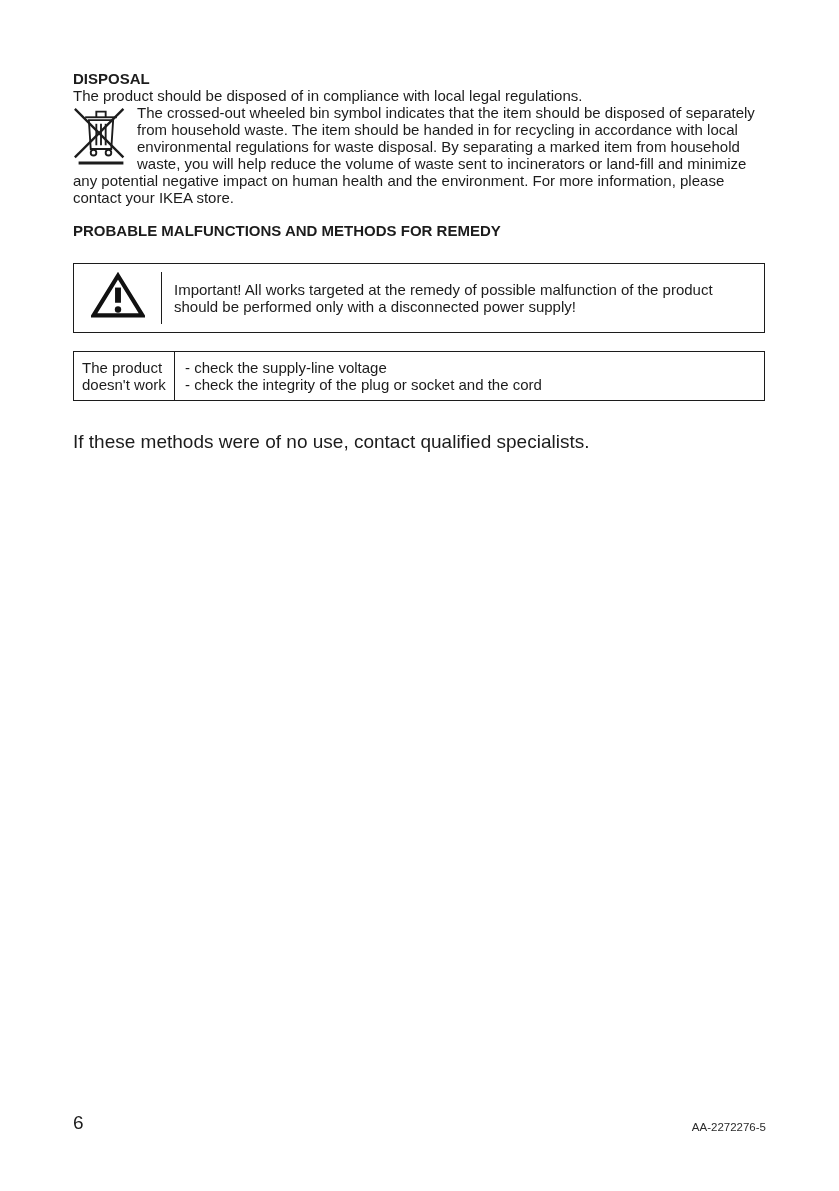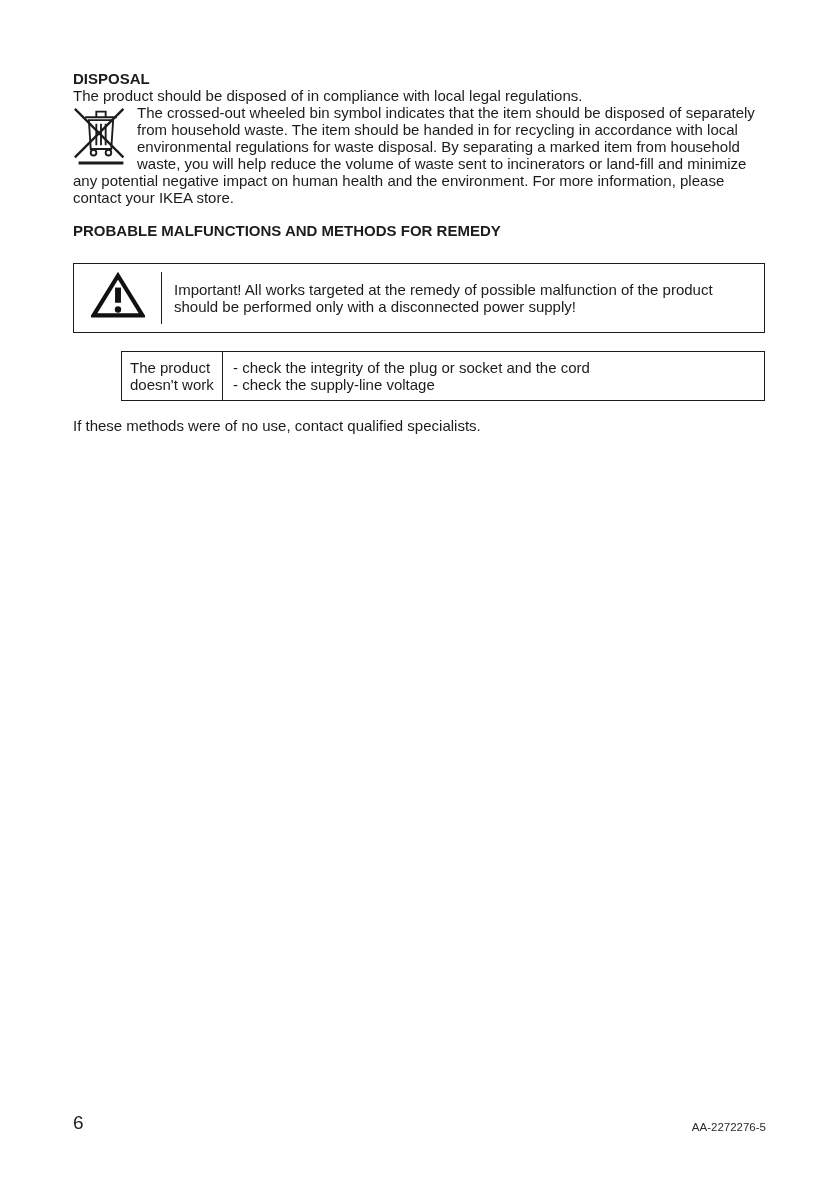--- a/index.html
+++ b/index.html
@@ -8,21 +8,20 @@
       background: #ffffff;
     }
     .page {
       position: relative;
       width: 839px;
       height: 1191px;
       background: #ffffff;
       font-family: "Liberation Sans", "DejaVu Sans", sans-serif;
       color: #1c1c1c;
       overflow: hidden;
-      border-radius: 29px;
     }
     .content {
       position: absolute;
       left: 73px;
       top: 70px;
       width: 692px;
     }
     .bold-heading {
       font-weight: bold;
       font-size: 15px;
@@ -78,40 +77,39 @@
       font-size: 15px;
       line-height: 17px;
     }
     .remedy-table {
       margin-top: 18px;
       border: 1.5px solid #1c1c1c;
       display: flex;
       align-items: flex-end;
       min-height: 46px;
       box-sizing: border-box;
-      margin-left: 48px;
     }
     .remedy-problem-cell {
       width: 101px;
       flex: 0 0 101px;
       border-right: 1.5px solid #1c1c1c;
       padding: 7px 6px 7px 8px;
       font-size: 15px;
       line-height: 17px;
       box-sizing: border-box;
     }
     .remedy-actions-cell {
       flex: 1;
       padding: 7px 10px;
       font-size: 15px;
       line-height: 17px;
     }
     .closing-note {
-      margin-top: 16px;
-      font-size: 15px;
+      margin-top: 32px;
+      font-size: 19px;
       line-height: 17px;
     }
     .page-number {
       position: absolute;
       left: 73px;
       top: 1112px;
       font-size: 19px;
       line-height: 22px;
       color: #1c1c1c;
     }
@@ -179,22 +177,22 @@
         <span>Important! All works targeted at the remedy of possible malfunction of the product should be performed only with a disconnected power supply!</span>
       </div>
     </div>
 
     <div class="remedy-table">
       <div class="remedy-problem-cell">
         <div>The product</div>
         <div>doesn't work</div>
       </div>
       <div class="remedy-actions-cell">
+        <div>- check the supply-line voltage</div>
         <div>- check the integrity of the plug or socket and the cord</div>
-        <div>- check the supply-line voltage</div>
       </div>
     </div>
 
     <div class="closing-note">If these methods were of no use, contact qualified specialists.</div>
 
   </div>
 
   <div class="page-number">6</div>
   <div class="doc-id">AA-2272276-5</div>
 </div>

